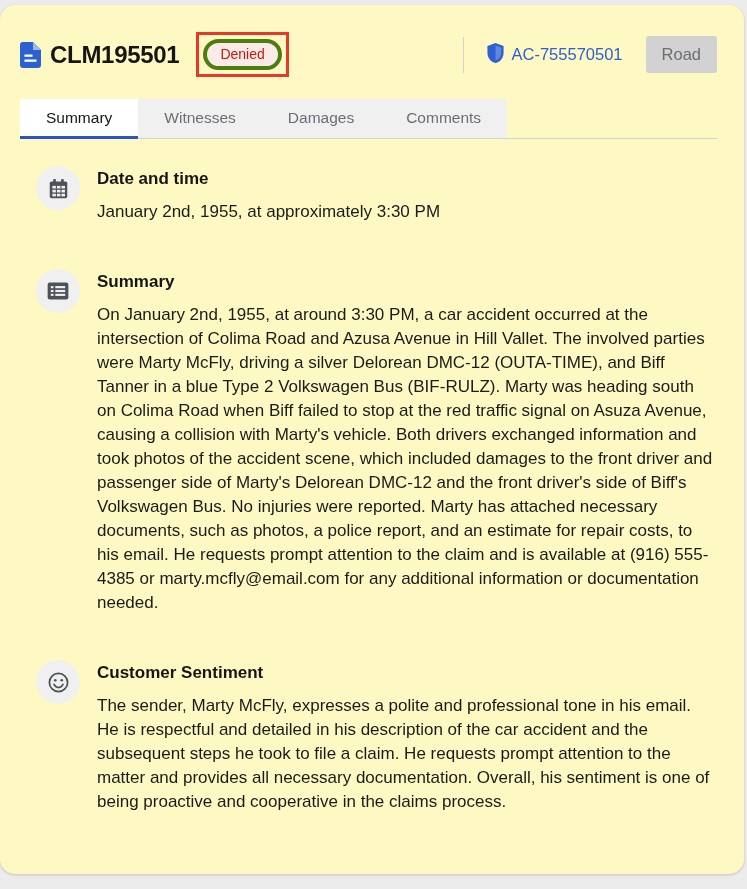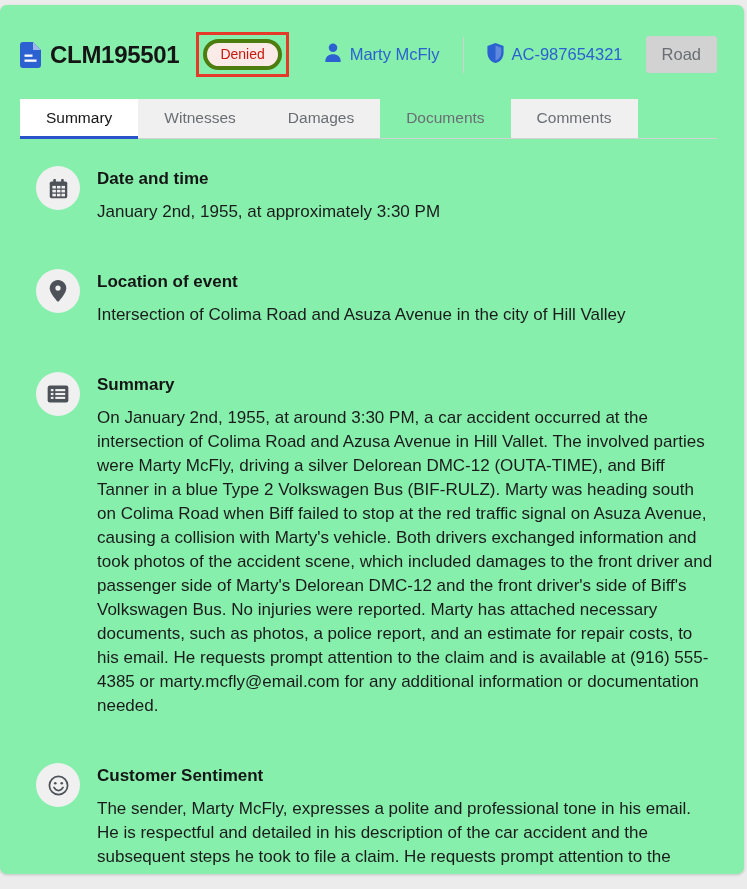--- a/index.html
+++ b/index.html
@@ -3,24 +3,24 @@
 <meta charset="utf-8">
 <style>
   * { margin: 0; padding: 0; box-sizing: border-box; }
   html, body {
     width: 747px; height: 889px; overflow: hidden;
     background: #ececec;
     font-family: "Liberation Sans", sans-serif;
     color: #151515;
   }
   .card {
-    background: #86efac;
+    background: #fef9c3;
     margin: 5px 3px 0 0;
     height: 869px;
-    border-radius: 7px;
+    border-radius: 15px;
     box-shadow: 0 1px 3px rgba(3,3,3,.18);
     overflow: hidden;
   }
 
   
   .header {
     display: flex; align-items: center;
     padding: 27px 27px 0 20px;
   }
   .claim-title-group { display: flex; align-items: center; gap: 9px; }
@@ -112,51 +112,41 @@
         </svg>
       </span>
       <span class="claim-title">CLM195501</span>
     </div>
 
     <span class="status-highlight">
       <span class="status-badge">Denied</span>
     </span>
 
     <div class="header-right">
-      <a class="header-link">
-        <span>
-          <svg width="18" height="19" viewBox="0 0 24 26">
-            <circle cx="12" cy="6.5" r="5.8" fill="#2b61d1"></circle>
-            <path d="M1.5 25c0-6.3 4.7-9.6 10.5-9.6S22.5 18.7 22.5 25v1h-21z" fill="#2b61d1"></path>
-          </svg>
-        </span>
-        <span>Marty McFly</span>
-      </a>
 
       <span class="v-divider"></span>
 
       <a class="header-link">
         <span>
           <svg width="17" height="20" viewBox="0 0 22 26">
             <path d="M11 0l10.5 4v8.2C21.5 19.5 17 24.2 11 26 5 24.2.5 19.5.5 12.2V4z" fill="#2b61d1"></path>
             <path d="M11 3.2l7.5 2.9v6.1c0 5.3-3.2 8.9-7.5 10.5z" fill="#fff" opacity="0.25"></path>
           </svg>
         </span>
-        <span>AC-987654321</span>
+        <span>AC-755570501</span>
       </a>
 
       <button class="edit-button">Road</button>
     </div>
   </div>
 
   <div class="tabs">
     <div class="tab active">Summary</div>
     <div class="tab shaded">Witnesses</div>
     <div class="tab shaded">Damages</div>
-    <div class="tab">Documents</div>
     <div class="tab shaded">Comments</div>
   </div>
 
   <div class="content">
 
     <div class="section">
       <span class="icon-circle">
         <svg width="21" height="21" viewBox="0 0 24 24">
           <rect x="6" y="1" width="3" height="5" rx="1" fill="#4d5258"></rect>
           <rect x="15" y="1" width="3" height="5" rx="1" fill="#4d5258"></rect>
@@ -173,32 +163,20 @@
               <rect x="15.4" y="18" width="4" height="3"></rect>
           </g>
         </svg>
       </span>
       <div class="section-content">
         <div class="section-title">Date and time</div>
         <div class="section-body">January 2nd, 1955, at approximately 3:30 PM</div>
       </div>
     </div>
 
-    <div class="section">
-      <span class="icon-circle">
-        <svg width="18" height="22" viewBox="0 0 20 25">
-          <path d="M10 0C4.8 0 .6 4.2.6 9.4.6 15.8 10 25 10 25s9.4-9.2 9.4-15.6C19.4 4.2 15.2 0 10 0z" fill="#4d5258"></path>
-          <circle cx="10" cy="9.2" r="3" fill="#f0f0f0"></circle>
-        </svg>
-      </span>
-      <div class="section-content">
-        <div class="section-title">Location of event</div>
-        <div class="section-body">Intersection of Colima Road and Asuza Avenue in the city of Hill Valley</div>
-      </div>
-    </div>
 
     <div class="section">
       <span class="icon-circle">
         <svg width="22" height="18" viewBox="0 0 24 20">
           <rect x="0.5" y="0.5" width="23" height="19" rx="2.5" fill="#4d5258"></rect>
           <g fill="#f0f0f0">
             <rect x="4" y="4.5" width="3" height="2.4"></rect>
               <rect x="9" y="4.5" width="11" height="2.4"></rect>
             <rect x="4" y="8.8" width="3" height="2.4"></rect>
               <rect x="9" y="8.8" width="11" height="2.4"></rect>

